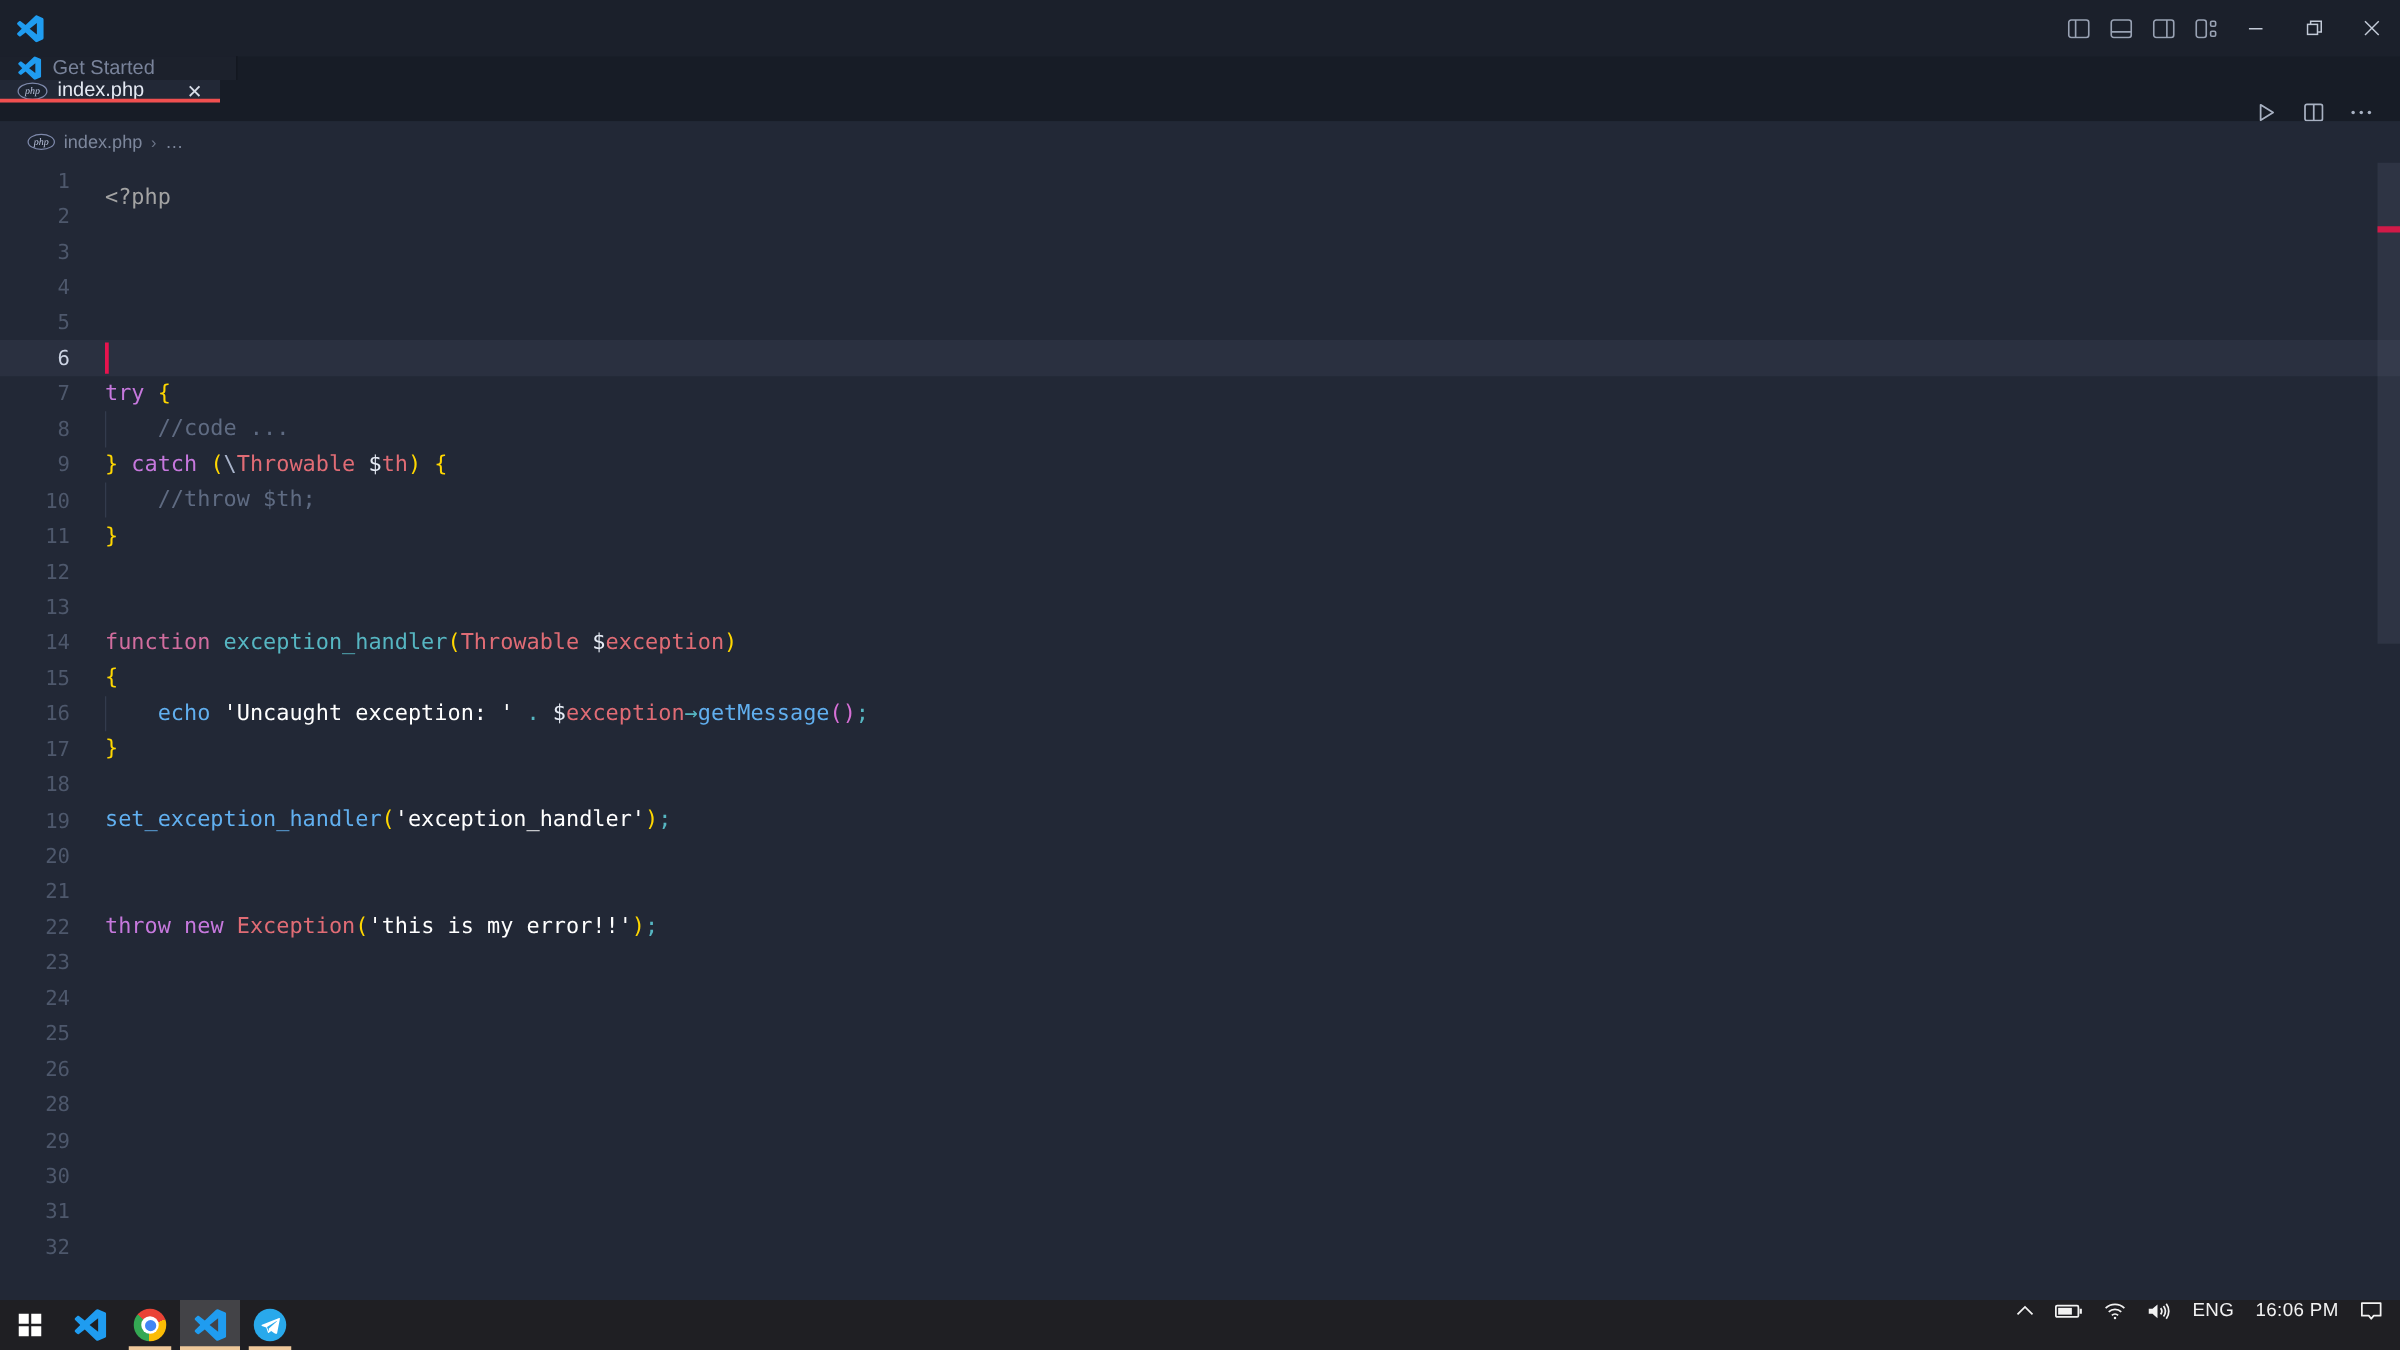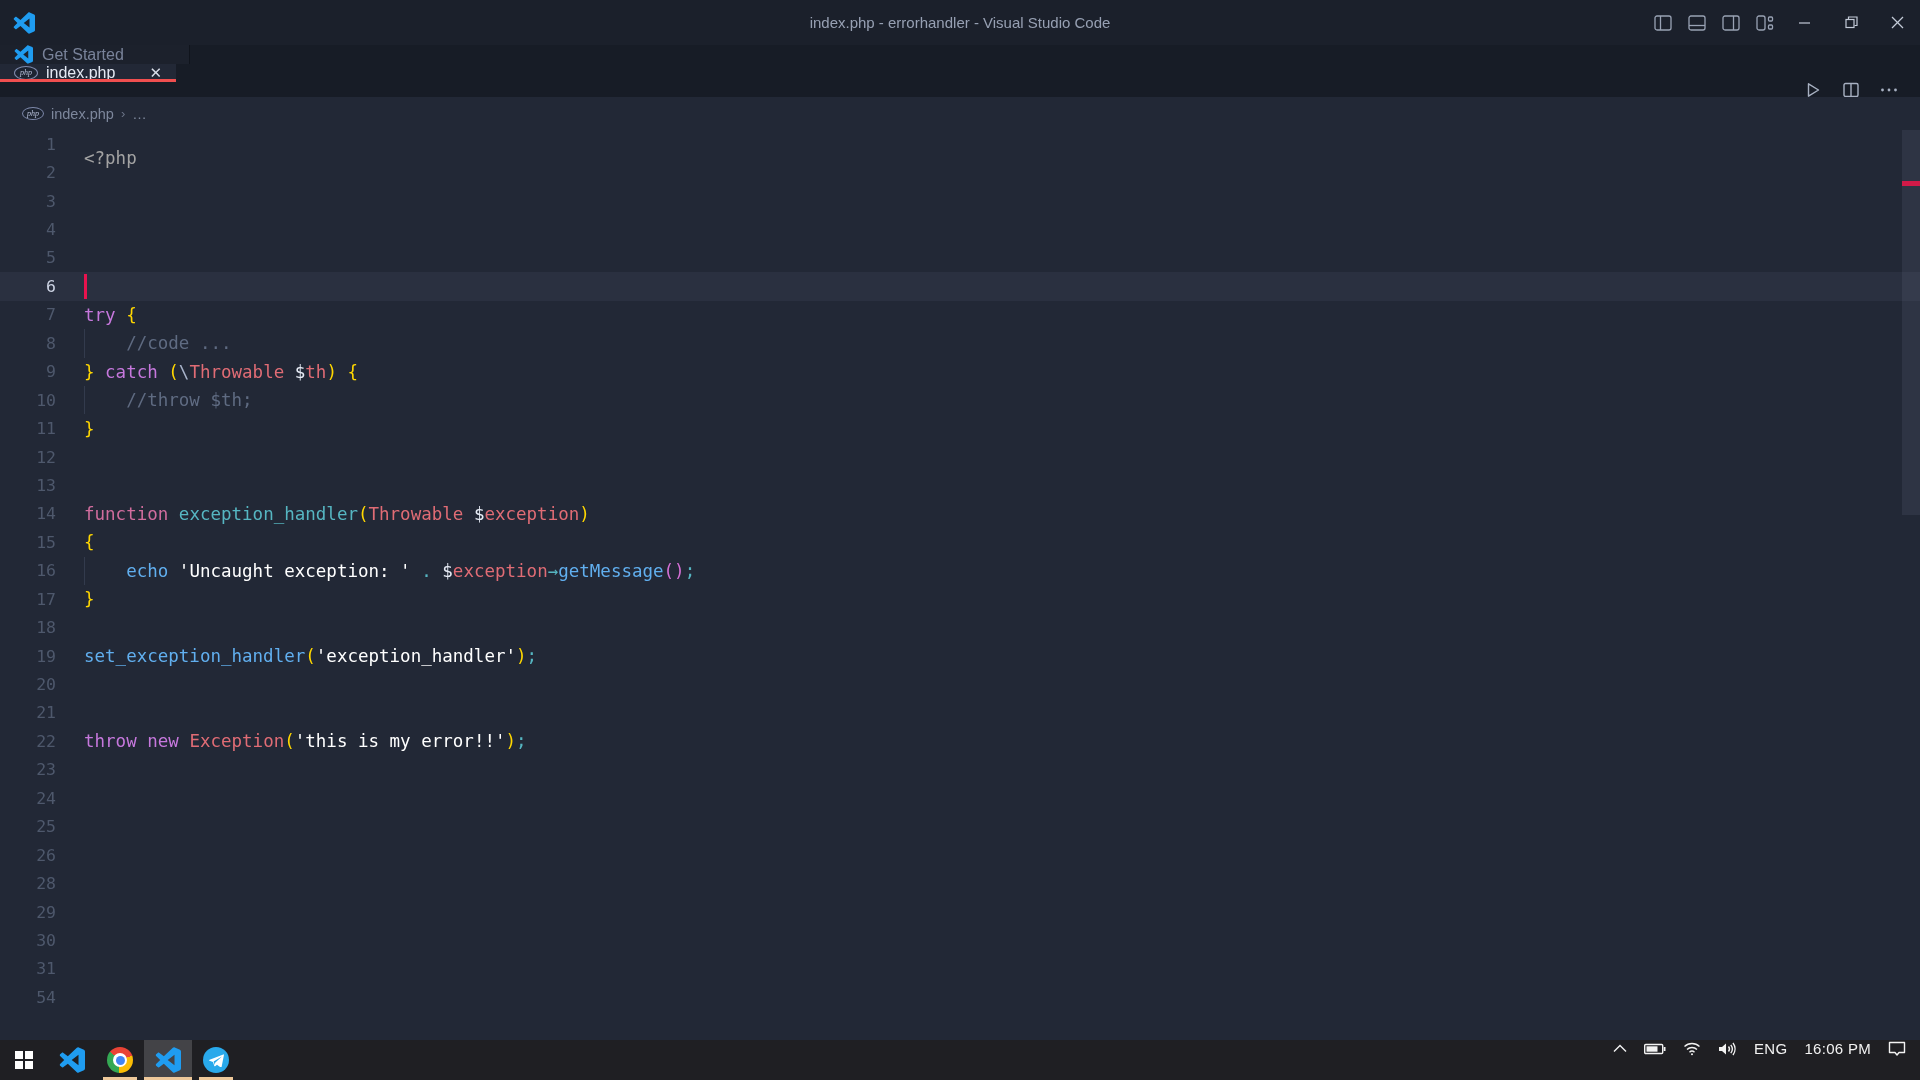--- a/index.html
+++ b/index.html
@@ -78,21 +78,20 @@
 </style>
 </head>
 <body>
 
 <div class="window">
 
   <div class="titlebar">
     <svg class="app-logo" viewBox="0 0 100 100">
       <path fill="#1f9cf0" d="M96 11 76 2c-2.5-1.2-5.4-.7-7.4 1.3L34 36 16 22.5c-1.7-1.3-4.1-1.2-5.7.3l-6 5.5c-1.8 1.7-1.8 4.6 0 6.3L20 50 4.3 65.4c-1.8 1.7-1.8 4.6 0 6.3l6 5.5c1.6 1.5 4 1.6 5.7.3L34 64l34.6 32.7c2 2 4.9 2.5 7.4 1.3l20-9c2.4-1.1 4-3.5 4-6.2V17.2c0-2.7-1.6-5.1-4-6.2zM75 70.5 48.8 50 75 29.5z"></path>
     </svg>
-    <div class="title-text">index.php - errorhandler - Visual Studio Code</div>
     <div class="tb-right">
       <div class="layout-ic">
         <svg width="18" height="16" viewBox="0 0 18 16">
             <rect x="1" y="1" width="16" height="14" rx="2"></rect>
             <line x1="6.5" y1="1" x2="6.5" y2="15"></line>
           </svg>
       </div>
       <div class="layout-ic">
         <svg width="18" height="16" viewBox="0 0 18 16">
             <rect x="1" y="1" width="16" height="14" rx="2"></rect>
@@ -202,21 +201,21 @@
         <div class="code-line"><span class="num">21</span><span class="src"></span></div>
         <div class="code-line"><span class="num">22</span><span class="src"><span style="color: rgb(198, 120, 221);">throw</span><span style="color: rgb(221, 227, 238);"> </span><span style="color: rgb(198, 120, 221);">new</span><span style="color: rgb(221, 227, 238);"> </span><span style="color: rgb(224, 108, 117);">Exception</span><span style="color: rgb(255, 215, 0);">(</span><span style="color: rgb(255, 255, 255);">'this is my error!!'</span><span style="color: rgb(255, 215, 0);">)</span><span style="color: rgb(86, 182, 194);">;</span></span></div>
         <div class="code-line"><span class="num">23</span><span class="src"></span></div>
         <div class="code-line"><span class="num">24</span><span class="src"></span></div>
         <div class="code-line"><span class="num">25</span><span class="src"></span></div>
         <div class="code-line"><span class="num">26</span><span class="src"></span></div>
         <div class="code-line"><span class="num">28</span><span class="src"></span></div>
         <div class="code-line"><span class="num">29</span><span class="src"></span></div>
         <div class="code-line"><span class="num">30</span><span class="src"></span></div>
         <div class="code-line"><span class="num">31</span><span class="src"></span></div>
-        <div class="code-line"><span class="num">54</span><span class="src"></span></div>
+        <div class="code-line"><span class="num">32</span><span class="src"></span></div>
       </div>
     <div class="scrollbar">
       <div class="scroll-slider"></div>
       <div class="scroll-mark"></div>
     </div>
   </div>
 
   <div class="taskbar">
     <div class="task-btn">
       <div class="win-logo">

